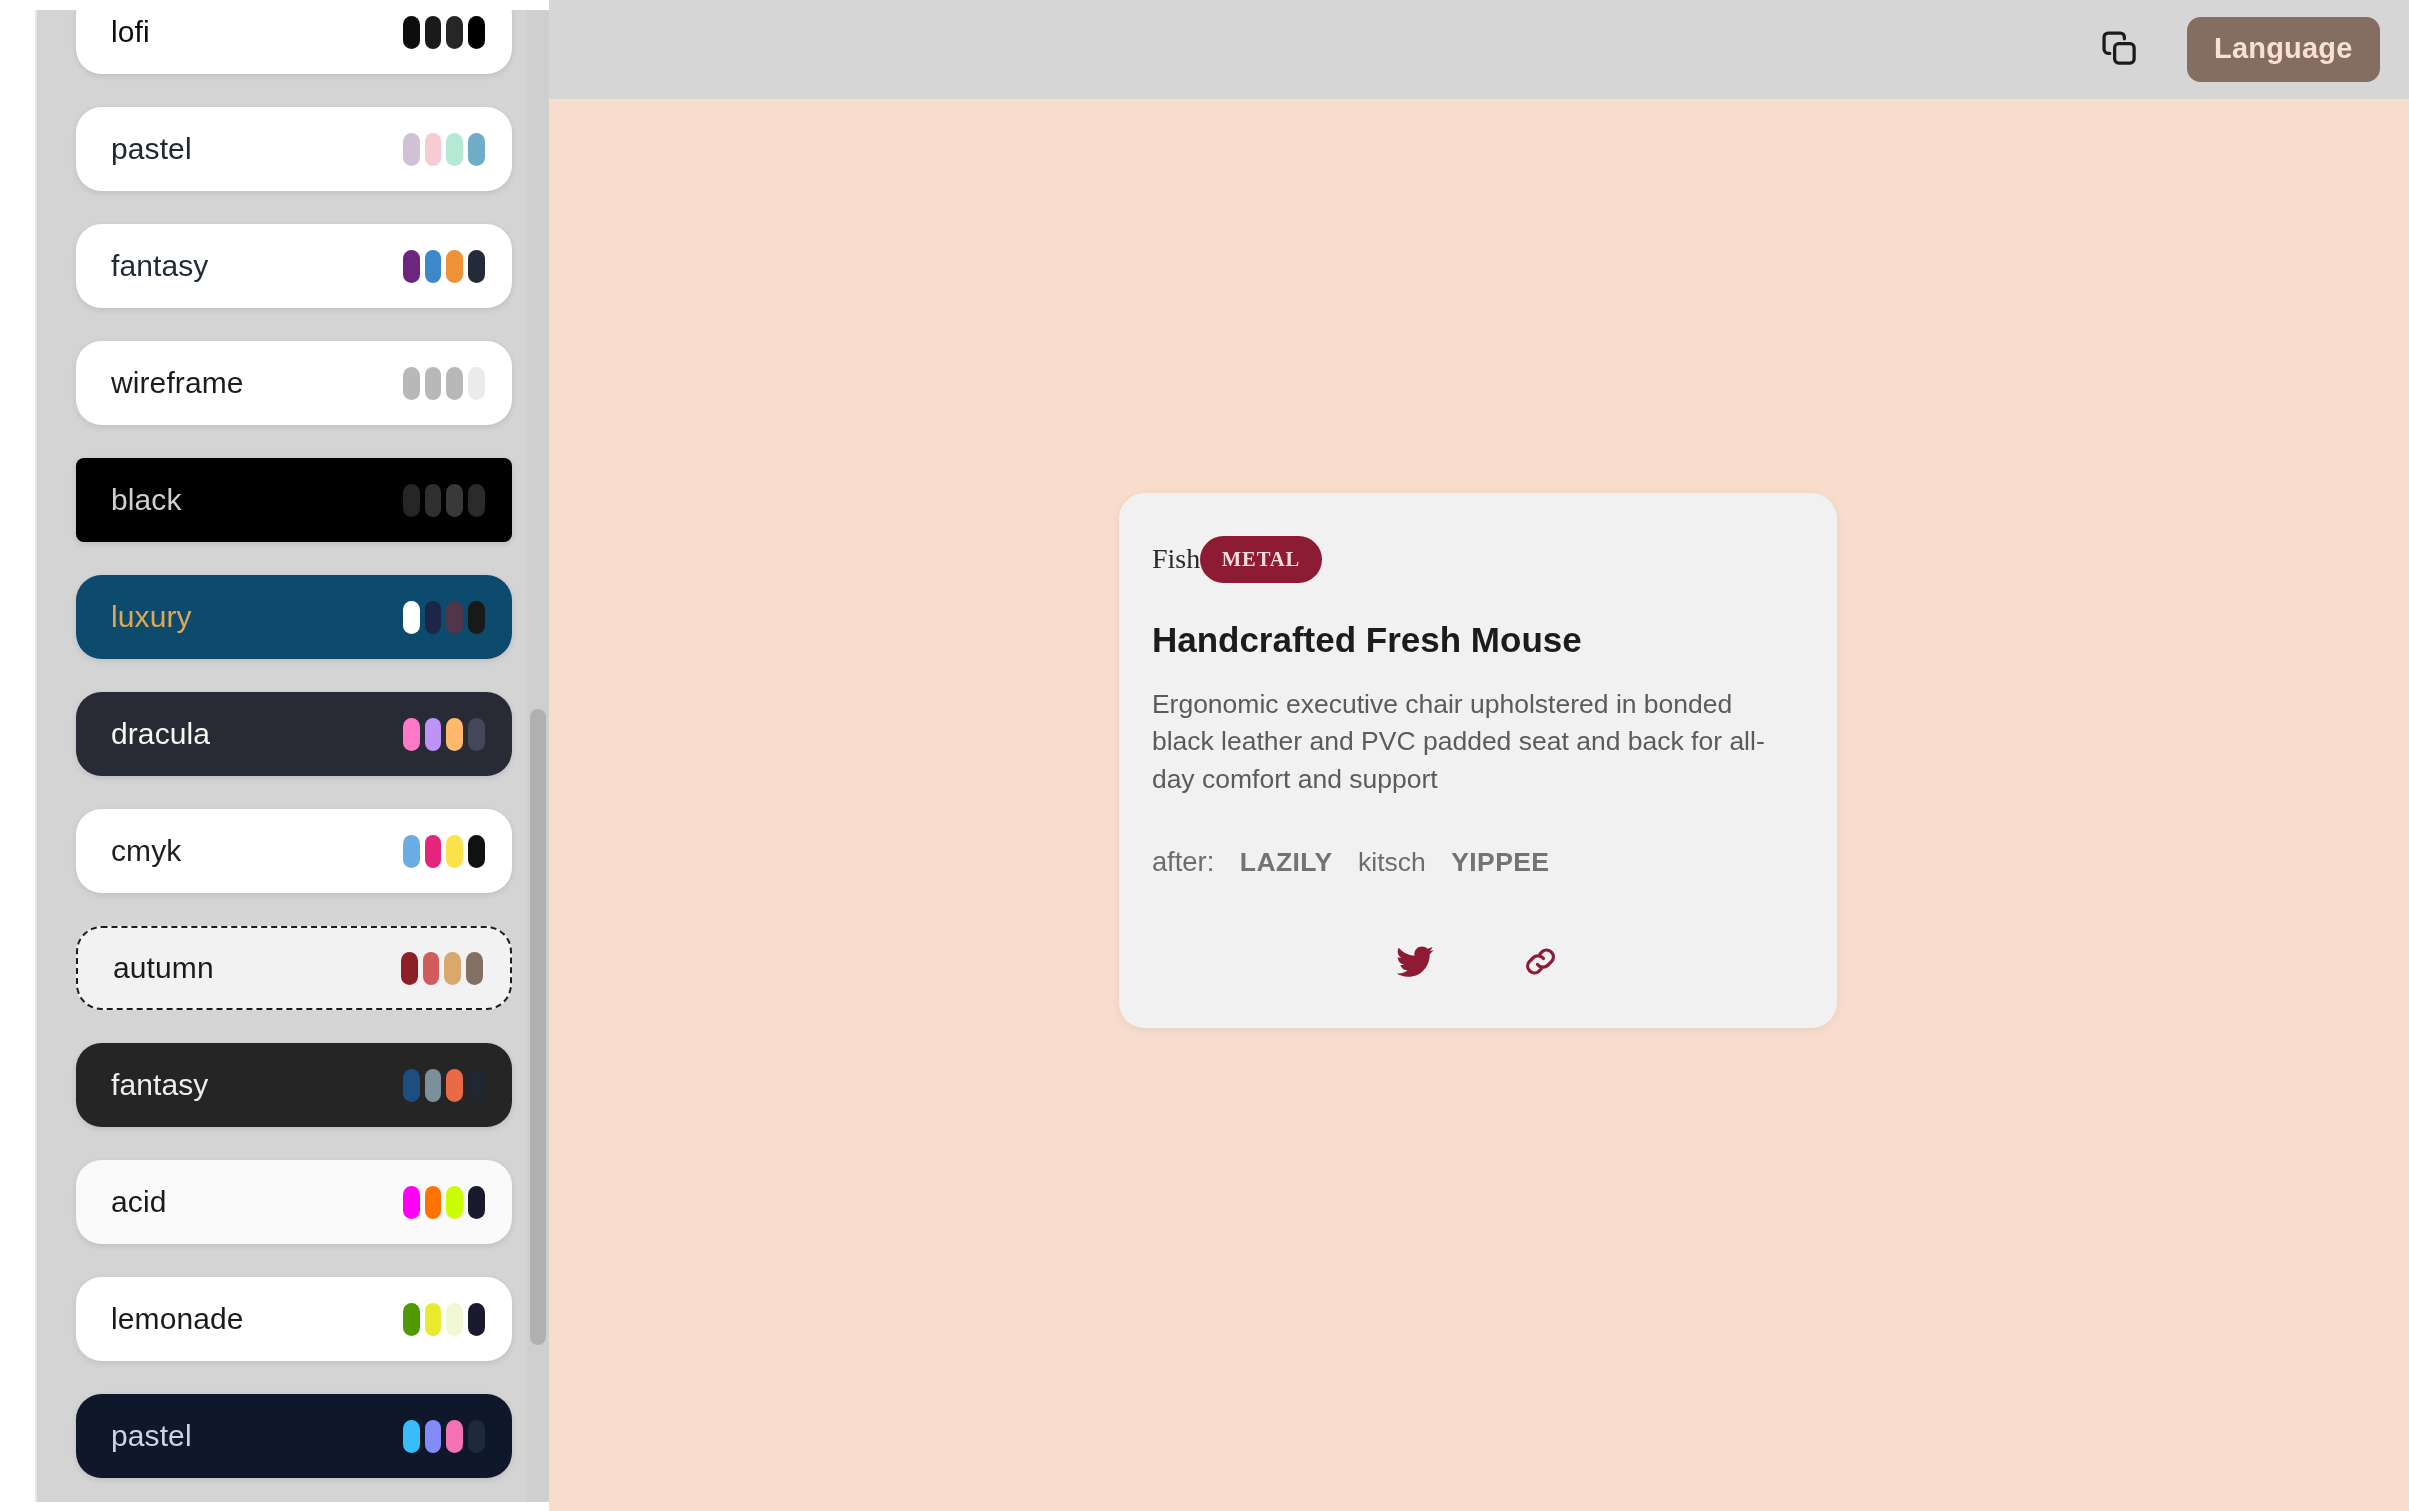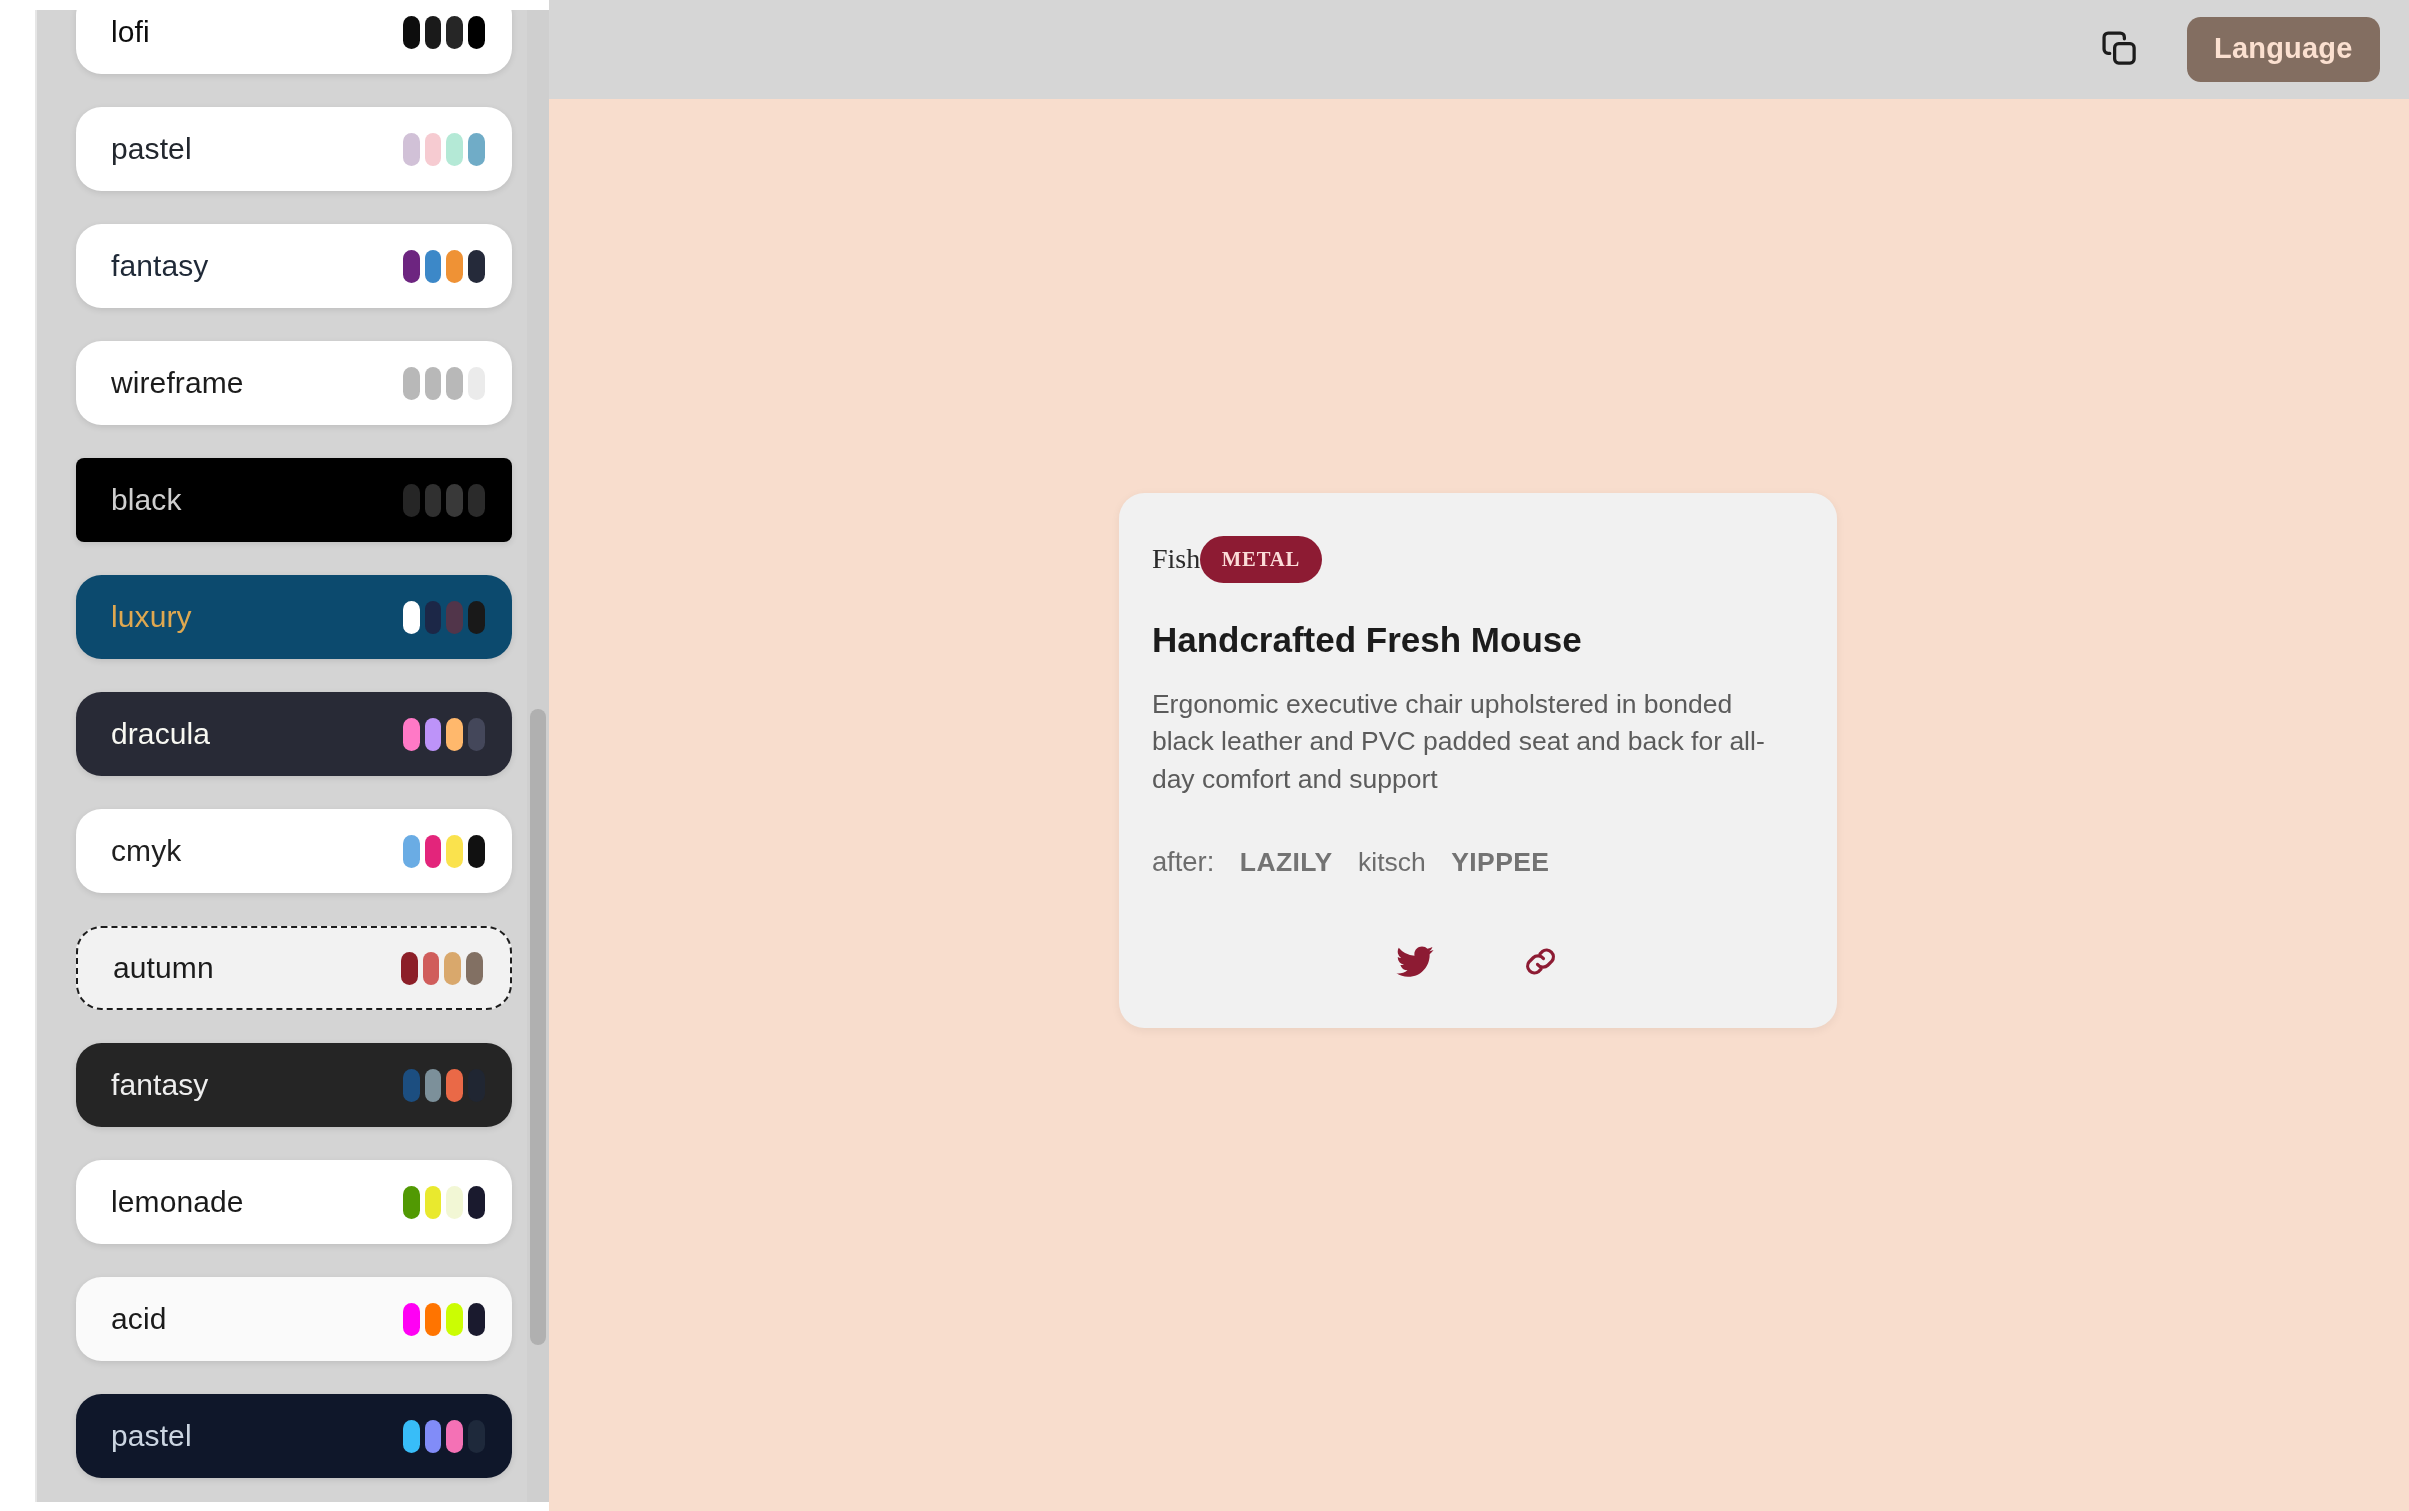--- a/index.html
+++ b/index.html
@@ -347,35 +347,35 @@
           </div>
           <div class="theme-item" style="background: rgb(37, 37, 37); color: rgb(238, 238, 238);">
             <span class="theme-name">fantasy</span>
             <span class="swatches">
               <span class="swatch" style="background: rgb(28, 78, 128);"></span>
               <span class="swatch" style="background: rgb(124, 144, 154);"></span>
               <span class="swatch" style="background: rgb(234, 105, 71);"></span>
               <span class="swatch" style="background: rgb(32, 38, 50);"></span>
             </span>
           </div>
+          <div class="theme-item" style="background: rgb(250, 250, 250); color: rgb(26, 26, 26);">
+            <span class="theme-name">acid</span>
+            <span class="swatches">
+              <span class="swatch" style="background: rgb(255, 0, 244);"></span>
+              <span class="swatch" style="background: rgb(255, 116, 0);"></span>
+              <span class="swatch" style="background: rgb(203, 253, 3);"></span>
+              <span class="swatch" style="background: rgb(26, 26, 46);"></span>
+            </span>
+          </div>
           <div class="theme-item" style="background: rgb(255, 255, 255); color: rgb(26, 26, 26);">
             <span class="theme-name">lemonade</span>
             <span class="swatches">
               <span class="swatch" style="background: rgb(81, 153, 3);"></span>
               <span class="swatch" style="background: rgb(233, 233, 46);"></span>
               <span class="swatch" style="background: rgb(242, 247, 213);"></span>
-              <span class="swatch" style="background: rgb(26, 26, 46);"></span>
-            </span>
-          </div>
-          <div class="theme-item" style="background: rgb(250, 250, 250); color: rgb(26, 26, 26);">
-            <span class="theme-name">acid</span>
-            <span class="swatches">
-              <span class="swatch" style="background: rgb(255, 0, 244);"></span>
-              <span class="swatch" style="background: rgb(255, 116, 0);"></span>
-              <span class="swatch" style="background: rgb(203, 253, 3);"></span>
               <span class="swatch" style="background: rgb(26, 26, 46);"></span>
             </span>
           </div>
           <div class="theme-item" style="background: rgb(15, 23, 42); color: rgb(203, 213, 225);">
             <span class="theme-name">pastel</span>
             <span class="swatches">
               <span class="swatch" style="background: rgb(56, 189, 248);"></span>
               <span class="swatch" style="background: rgb(129, 140, 248);"></span>
               <span class="swatch" style="background: rgb(244, 113, 181);"></span>
               <span class="swatch" style="background: rgb(30, 41, 59);"></span>

